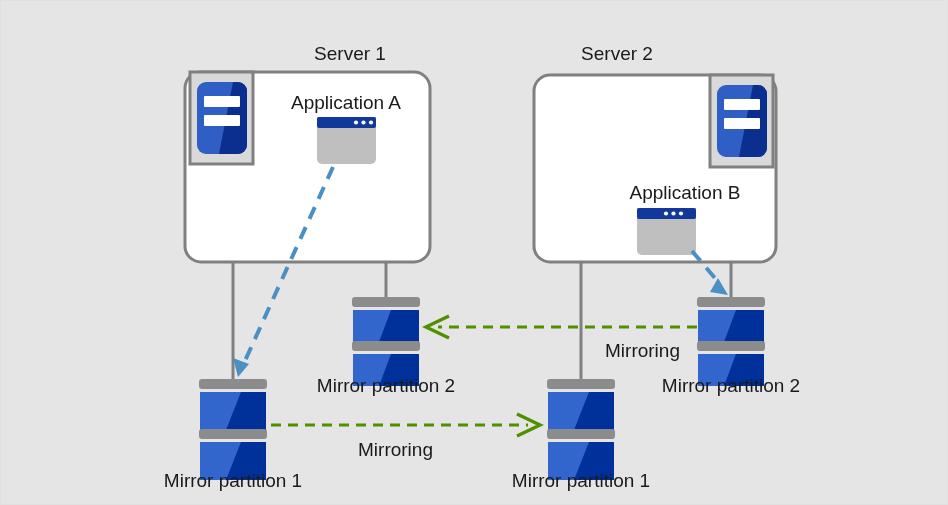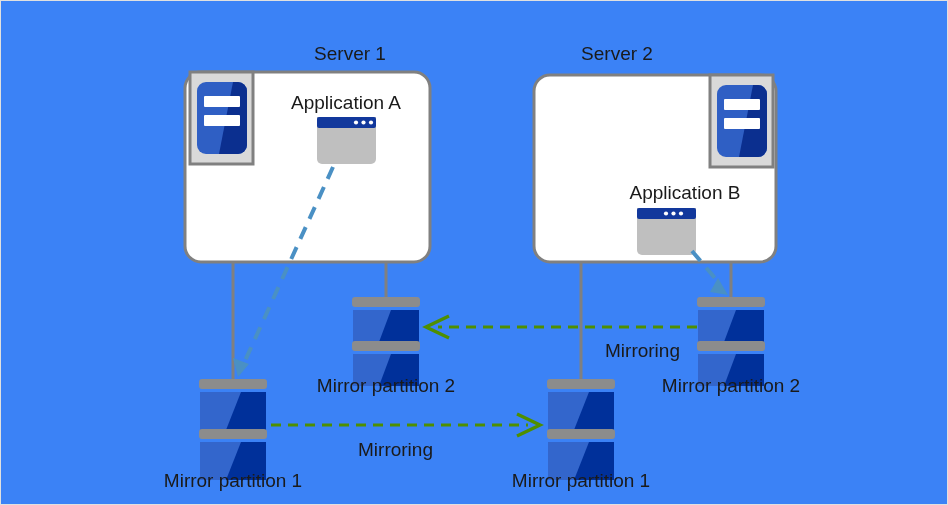--- a/index.html
+++ b/index.html
@@ -4,21 +4,21 @@
 <style>
   html, body {
     margin: 0;
     padding: 0;
     background: #ffffff;
   }
   #canvas {
     position: relative;
     width: 948px;
     height: 505px;
-    background: #3b82f6;
+    background: #e5e5e5;
     border: 1px solid #e0e0e0;
     box-sizing: border-box;
     overflow: hidden;
     font-family: "Liberation Sans", sans-serif;
     text-decoration: underline;
   }
   svg#diagram {
     position: absolute;
     left: 0;
     top: 0;

